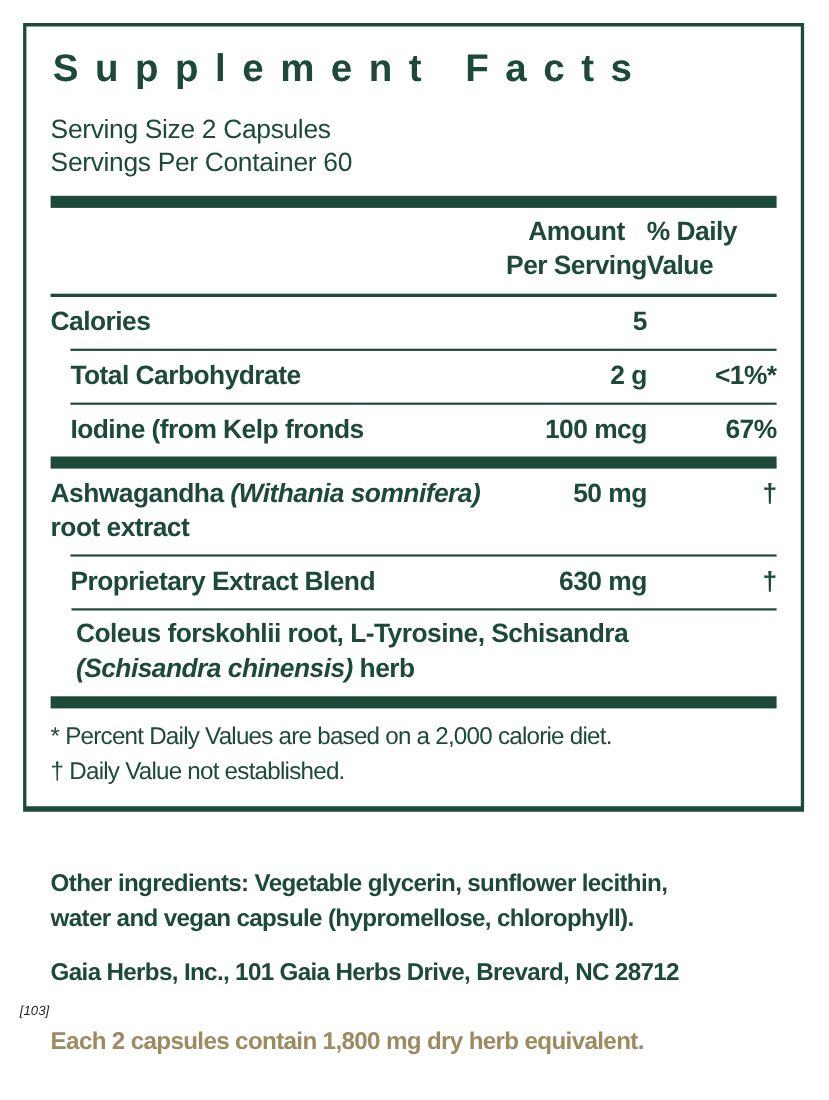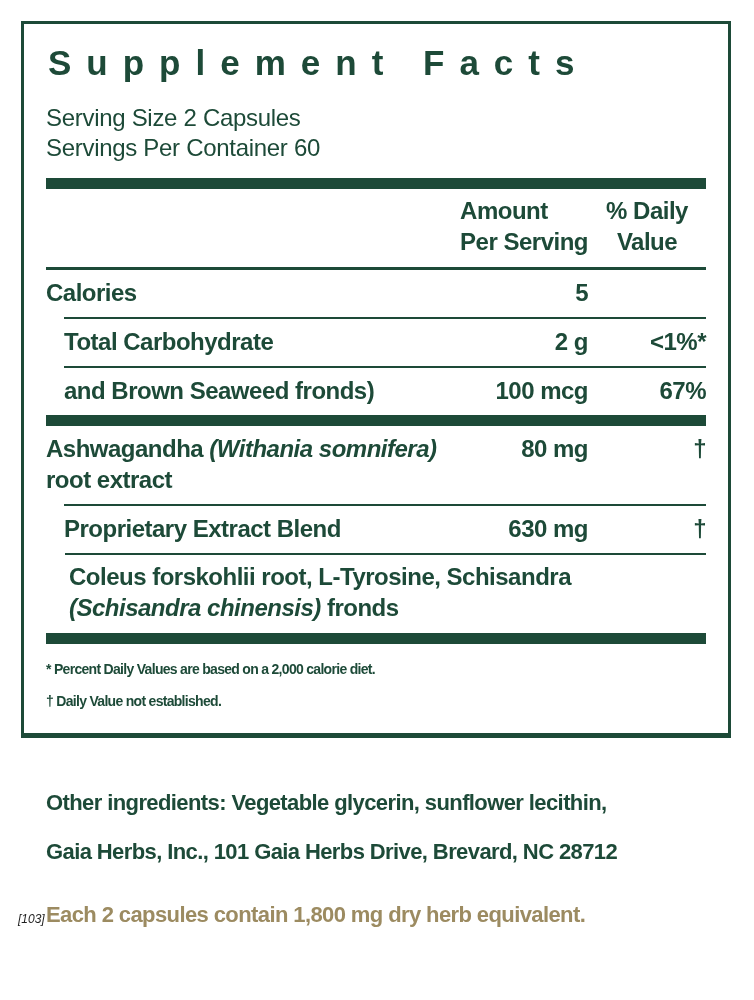--- a/index.html
+++ b/index.html
@@ -56,36 +56,36 @@
     font-weight:bold;
     letter-spacing:-0.5px;
     line-height:31px;
     padding:7px 0 9px 0;
   }
   .row .amt{text-align:right;white-space:nowrap;}
   .row .dv{text-align:right;white-space:nowrap;}
   .rule-top-3{border-top:3px solid var(--c-green);}
   .rule-top-2{border-top:2px solid var(--c-green);margin-left:18px;}
   .header-row{padding:6px 0 10px 0;}
-  .amount-head{justify-self:end;text-align:left;white-space:nowrap;}
-  .dv-head{text-align:center;white-space:nowrap;}
+  .amount-head{justify-self:end;text-align:center;white-space:nowrap;}
+  .dv-head{text-align:left;white-space:nowrap;}
   .ital{font-style:italic;}
   .subrule{
     border-top:2px solid var(--c-green);
     margin-left:19px;
   }
   .row-sub{
     display:block;
     padding:6px 0 10px 23px;
     font-size:24px;font-weight:bold;letter-spacing:-0.5px;line-height:31px;
   }
   .footnotes{
     padding:9px 0 2px 0;
-    font-size:14px;
-    font-weight:bold;
+    font-size:22px;
+    font-weight:normal;
     letter-spacing:-0.7px;
     line-height:32px;
     white-space:nowrap;
   }
   .below{
     position:absolute;
     left:46px;top:787px;
     font-size:22px;
     font-weight:bold;
     letter-spacing:-0.6px;
@@ -139,60 +139,61 @@
     </div>
 
     <div class="row rule-top-2">
       <div>Total Carbohydrate</div>
       <div class="amt">2 g</div>
       <div class="dv">&lt;1%*</div>
     </div>
 
     <div class="row rule-top-2">
       <div>
-        <div>and Brown Seaweed fronds)</div>
+        <div>Iodine (from Kelp fronds</div>
       </div>
       <div class="amt">100 mcg</div>
       <div class="dv">67%</div>
     </div>
 
     <div class="bar mid"></div>
 
     <div class="row">
       <div>
         <div><span>Ashwagandha </span><span class="ital">(Withania somnifera)</span></div>
         <div>root extract</div>
       </div>
-      <div class="amt">80 mg</div>
+      <div class="amt">50 mg</div>
       <div class="dv">†</div>
     </div>
 
     <div class="row rule-top-2">
       <div>Proprietary Extract Blend</div>
       <div class="amt">630 mg</div>
       <div class="dv">†</div>
     </div>
 
     <div class="subrule"></div>
     <div class="row-sub">
       <div>Coleus forskohlii root, L-Tyrosine, Schisandra</div>
-      <div><span class="ital">(Schisandra chinensis)</span><span> fronds</span></div>
+      <div><span class="ital">(Schisandra chinensis)</span><span> herb</span></div>
     </div>
 
     <div class="bar mid"></div>
 
     <div class="footnotes">
       <div>* Percent Daily Values are based on a 2,000 calorie diet.</div>
       <div>† Daily Value not established.</div>
     </div>
 
   </div>
 </div>
 
 <div class="below">
   <div>
     <div>Other ingredients: Vegetable glycerin, sunflower lecithin,</div>
+    <div>water and vegan capsule (hypromellose, chlorophyll).</div>
   </div>
   <div class="manufacturer">Gaia Herbs, Inc., 101 Gaia Herbs Drive, Brevard, NC 28712</div>
   <div class="equivalence">Each 2 capsules contain 1,800 mg dry herb equivalent.</div>
 </div>
 
 <div class="ref-code">[103]</div>
 
 </body></html>

